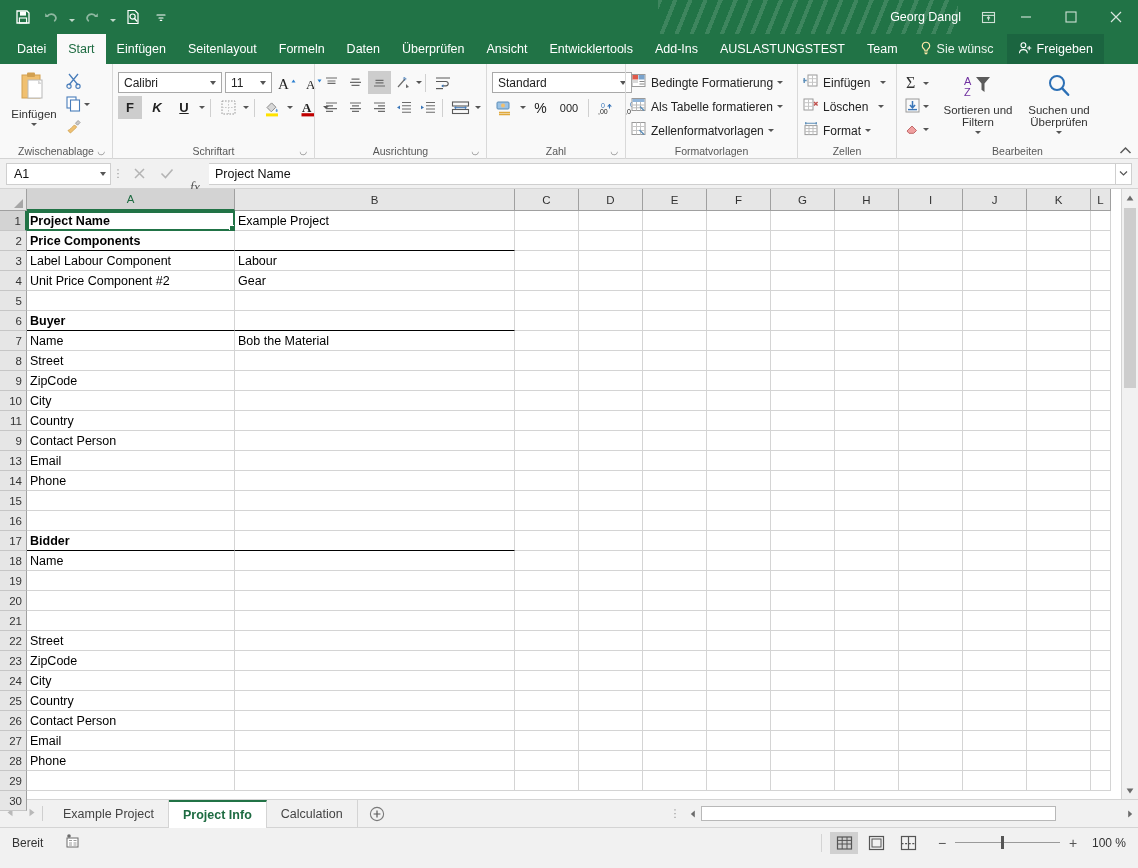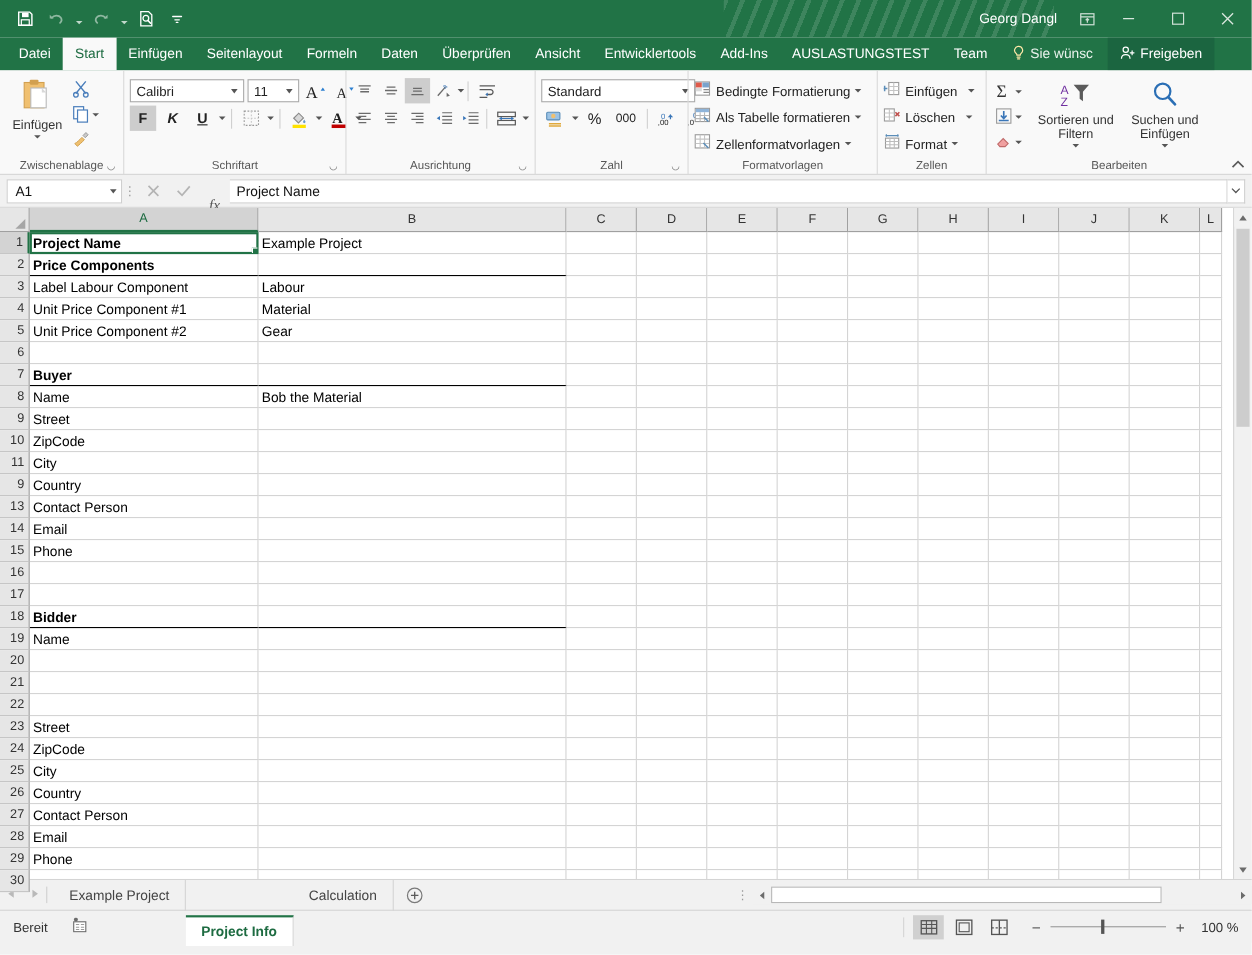--- a/index.html
+++ b/index.html
@@ -175,21 +175,21 @@
   .tabsbar { height: 28px; background: #f1f1f1; display: flex; align-items: stretch;
              border-top: 1px solid #d4d4d4; }
   .navbtns { display: flex; align-items: center; padding: 0 6px; gap: 14px; }
   .navbtn { color: #b3b3b3; font-size: 10px; }
   .tabdiv { width: 1px; background: #cfcfcf; margin: 6px 6px 6px 0; }
   .stab {
     padding: 0 14px; display: flex; align-items: center; font-size: 12.5px; color: #444;
     border-right: 1px solid #d4d4d4; height: 28px;
   }
   .stab.active { background: #fff; color: #1d6b41; font-weight: bold;
-                 border-top: 2px solid #217346; border-right: 1px solid #d4d4d4; margin-top: 32px; }
+                 border-top: 2px solid #217346; border-right: 1px solid #d4d4d4; }
   .addsheet { width: 38px; display: flex; align-items: center; justify-content: center; }
   .hsb-area { margin-left: auto; display: flex; align-items: center; flex: 1; max-width: 472px; }
   .hgrip { width: 18px; display: flex; align-items: center; justify-content: center;
            color: #9a9a9a; font-size: 11px; }
   .hsb { flex: 1; height: 17px; background: #f1f1f1; display: flex; align-items: stretch; }
   .hsb-btn { width: 17px; display: flex; align-items: center; justify-content: center;
              background: #f1f1f1; }
   .hsb-track { flex: 1; position: relative; background: #f1f1f1; }
   .hsb-thumb { position: absolute; left: 0; top: 1px; bottom: 1px; width: 355px;
                background: #fff; border: 1px solid #b8b8b8; }
@@ -690,21 +690,21 @@
           <span class="big-lbl">Sortieren und Filtern</span>
           <span class="dncar"></span>
         </div>
         <div class="big-btn" style="width:82px">
           <span>
             <svg width="30" height="28" viewBox="0 0 30 28">
                 <circle cx="13" cy="11" r="7" fill="none" stroke="#2b6fb5" stroke-width="2"></circle>
                 <path d="M18.2 16.4l6 6.4" stroke="#2b6fb5" stroke-width="2.4" stroke-linecap="round"></path>
               </svg>
           </span>
-          <span class="big-lbl">Suchen und Einfügen</span>
+          <span class="big-lbl">Suchen und Überprüfen</span>
           <span class="dncar"></span>
         </div>
       </div>
       <div class="grp-label">
         <span>Bearbeiten</span>
       </div>
       <div class="collapse">
         <svg width="13" height="9" viewBox="0 0 13 9">
             <path d="M1.5 7L6.5 2l5 5" fill="none" stroke="#5a5a5a" stroke-width="1.5"></path>
           </svg>
@@ -914,38 +914,20 @@
             <div class="cell" style="width: 64px; min-width: 64px;"></div>
             <div class="cell" style="width: 64px; min-width: 64px;"></div>
             <div class="cell" style="width: 20px; min-width: 20px;"></div>
           </div>
           <div class="cellrow">
             <div class="cell" style="width: 208px; min-width: 208px;">
               <span>Label Labour Component</span>
             </div>
             <div class="cell" style="width: 280px; min-width: 280px;">
               <span>Labour</span>
-            </div>
-            <div class="cell" style="width: 64px; min-width: 64px;"></div>
-            <div class="cell" style="width: 64px; min-width: 64px;"></div>
-            <div class="cell" style="width: 64px; min-width: 64px;"></div>
-            <div class="cell" style="width: 64px; min-width: 64px;"></div>
-            <div class="cell" style="width: 64px; min-width: 64px;"></div>
-            <div class="cell" style="width: 64px; min-width: 64px;"></div>
-            <div class="cell" style="width: 64px; min-width: 64px;"></div>
-            <div class="cell" style="width: 64px; min-width: 64px;"></div>
-            <div class="cell" style="width: 64px; min-width: 64px;"></div>
-            <div class="cell" style="width: 20px; min-width: 20px;"></div>
-          </div>
-          <div class="cellrow">
-            <div class="cell" style="width: 208px; min-width: 208px;">
-              <span>Unit Price Component #1</span>
-            </div>
-            <div class="cell" style="width: 280px; min-width: 280px;">
-              <span>Material</span>
             </div>
             <div class="cell" style="width: 64px; min-width: 64px;"></div>
             <div class="cell" style="width: 64px; min-width: 64px;"></div>
             <div class="cell" style="width: 64px; min-width: 64px;"></div>
             <div class="cell" style="width: 64px; min-width: 64px;"></div>
             <div class="cell" style="width: 64px; min-width: 64px;"></div>
             <div class="cell" style="width: 64px; min-width: 64px;"></div>
             <div class="cell" style="width: 64px; min-width: 64px;"></div>
             <div class="cell" style="width: 64px; min-width: 64px;"></div>
             <div class="cell" style="width: 64px; min-width: 64px;"></div>

